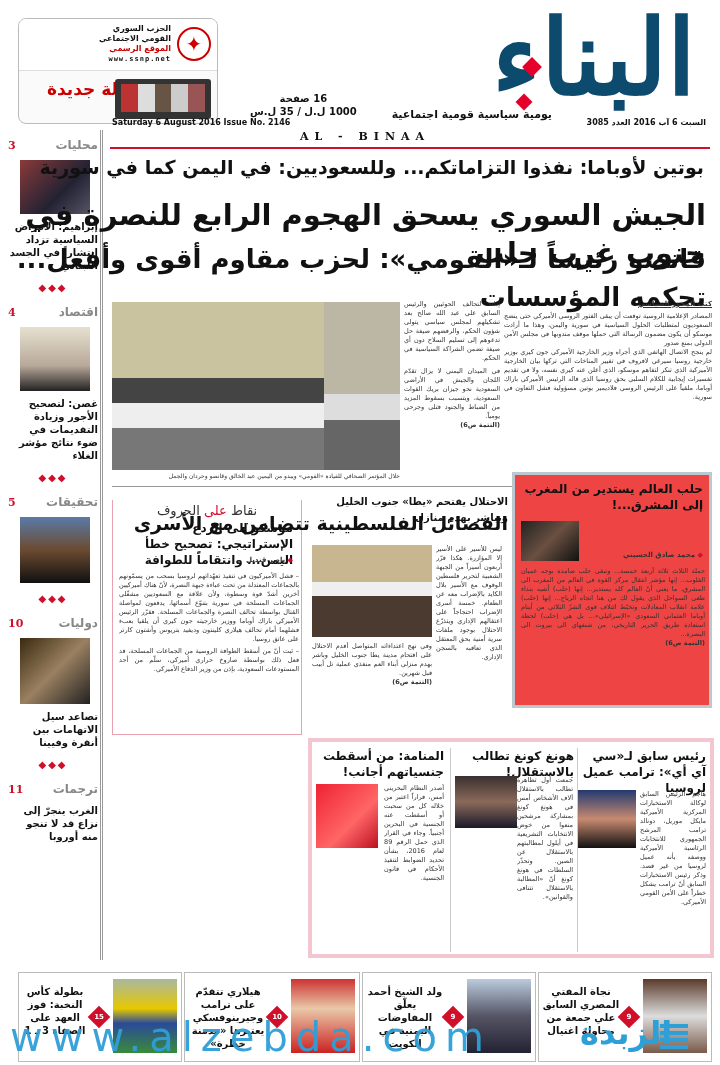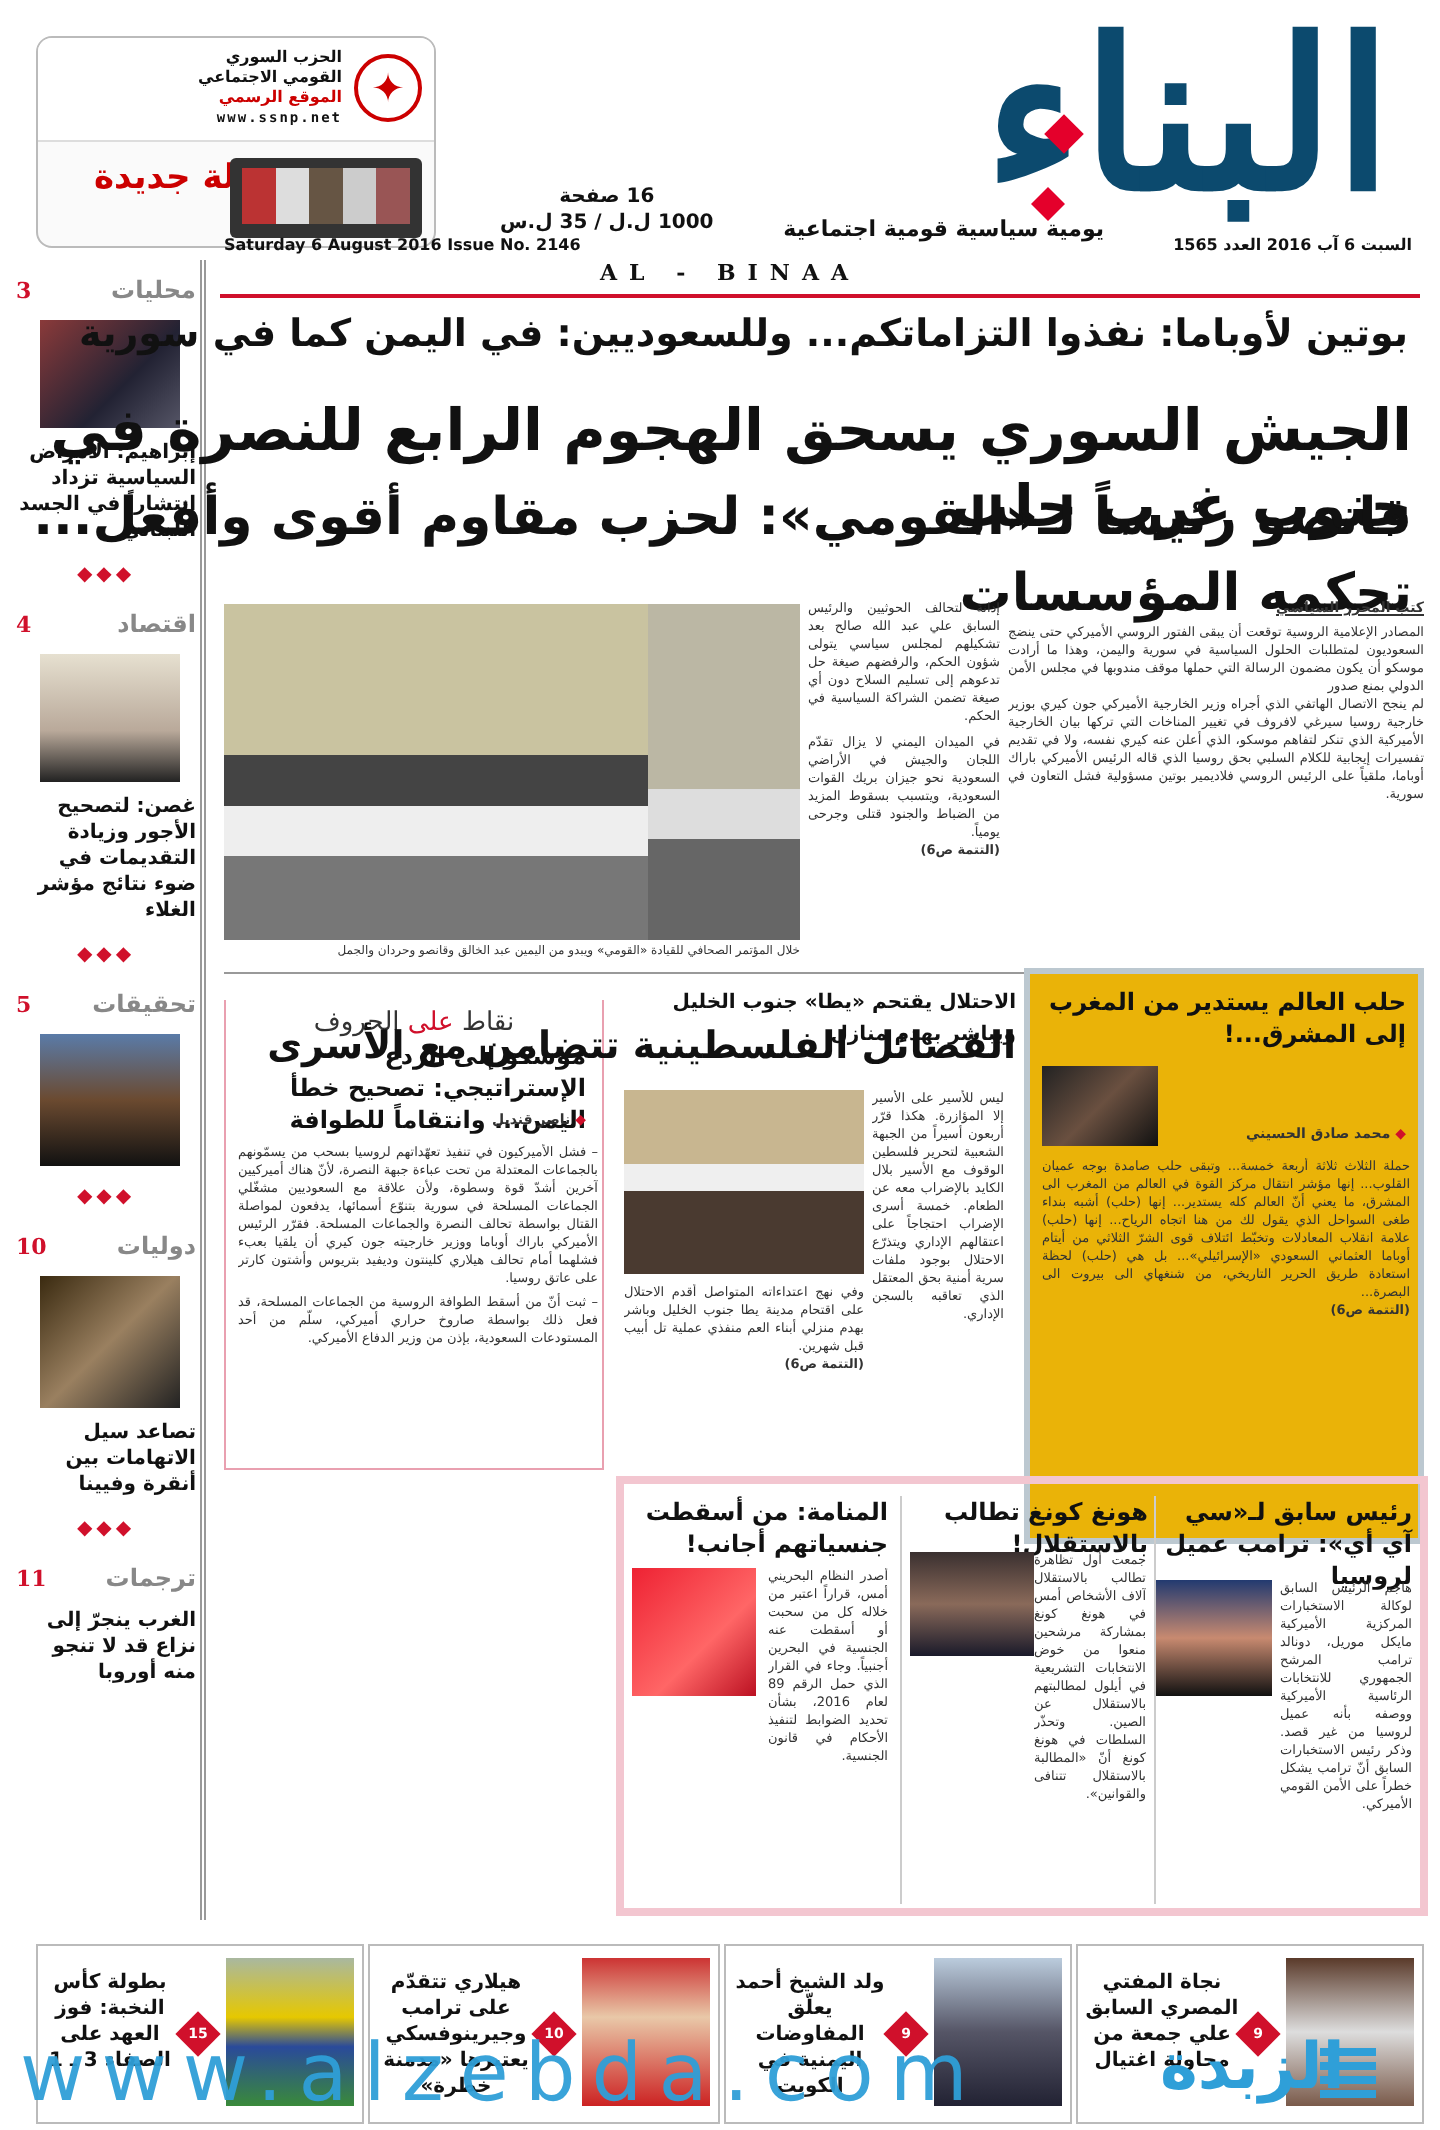--- a/index.html
+++ b/index.html
@@ -85,21 +85,21 @@
   <div>16 صفحة</div>
   <div>1000 ل.ل / 35 ل.س</div>
 </div>
 
 <div class="abs logo">البناء</div>
 <div class="abs logo-diamond"></div>
 <div class="abs logo-diamond2"></div>
 <div class="abs tagline">يومية سياسية قومية اجتماعية</div>
 <div class="abs dateline" style="left:112px">Saturday 6 August 2016 Issue No. 2146</div>
 <div class="abs english">AL - BINAA</div>
-<div class="abs dateline" style="right:14px;direction:rtl">السبت 6 آب 2016 العدد 1565</div>
+<div class="abs dateline" style="right:14px;direction:rtl">السبت 6 آب 2016 العدد 3085</div>
 <div class="abs red-rule"></div>
 
 <div class="abs side-rule"></div>
 <div class="abs sidebar">
   <div>
     <div class="sec-head">
         <span class="sec-page">3</span>
         <span class="sec-name">محليات</span>
       </div>
     <div class="sec-img" style="background:linear-gradient(135deg,#8a3a3a,#223 60%,#556)"></div>
@@ -176,21 +176,21 @@
 <div class="abs big-head" style="right:212px;top:512px">الفصائل الفلسطينية تتضامن مع الأسرى</div>
 <div class="abs img-block" style="left:312px;top:545px;width:120px;height:92px;background:linear-gradient(180deg,#c8b690 0 40%,#efefef 40% 55%,#4a3a30 55%)"></div>
 <div class="abs body-col" style="left:436px;top:545px;width:66px;height:190px;overflow:hidden">
   <p>ليس للأسير على الأسير إلا المؤازرة. هكذا قرّر أربعون أسيراً من الجبهة الشعبية لتحرير فلسطين الوقوف مع الأسير بلال الكايد بالإضراب معه عن الطعام. خمسة أسرى الإضراب احتجاجاً على اعتقالهم الإداري ويتذرّع الاحتلال بوجود ملفات سرية أمنية بحق المعتقل الذي تعاقبه بالسجن الإداري.</p>
 </div>
 <div class="abs body-col" style="left:312px;top:642px;width:120px;height:90px;overflow:hidden">
   <p>وفي نهج اعتداءاته المتواصل أقدم الاحتلال على اقتحام مدينة يطا جنوب الخليل وباشر بهدم منزلي أبناء العم منفذي عملية تل أبيب قبل شهرين.</p>
   <p class="cont">(التتمة ص6)</p>
 </div>
 
-<div class="abs" style="left:512px;top:484px;width:200px;height:288px;border:3px solid #bcc8d0;background:#eab308">
+<div class="abs" style="left:512px;top:472px;width:200px;height:236px;border:3px solid #bcc8d0;background:#ef4444">
   <div class="abs sub-head" style="right:6px;top:6px;width:180px">حلب العالم يستدير من المغرب إلى المشرق...!</div>
   <div class="abs img-block" style="left:6px;top:46px;width:58px;height:40px;background:linear-gradient(135deg,#222,#6a5040 50%,#111)"></div>
   <div class="abs byline" style="right:6px;top:76px;direction:rtl">محمد صادق الحسيني</div>
   <div class="abs body-col" style="left:6px;top:92px;width:184px;height:136px;overflow:hidden">
     <p>حملة الثلاث ثلاثة أربعة خمسة... وتبقى حلب صامدة بوجه عميان القلوب... إنها مؤشر انتقال مركز القوة في العالم من المغرب الى المشرق، ما يعني أنّ العالم كله يستدير... إنها (حلب) أشبه بنداء طغى السواحل الذي يقول لك من هنا اتجاه الرياح... إنها (حلب) علامة انقلاب المعادلات وتخبّط ائتلاف قوى الشرّ الثلاثي من أيتام أوباما العثماني السعودي «الإسرائيلي»... بل هي (حلب) لحظة استعادة طريق الحرير التاريخي، من شنغهاي الى بيروت الى البصرة...</p>
     <p class="cont">(التتمة ص6)</p>
   </div>
 </div>
 
 <div class="abs" style="left:308px;top:738px;width:406px;height:220px;border:4px solid #f3c6d0">

